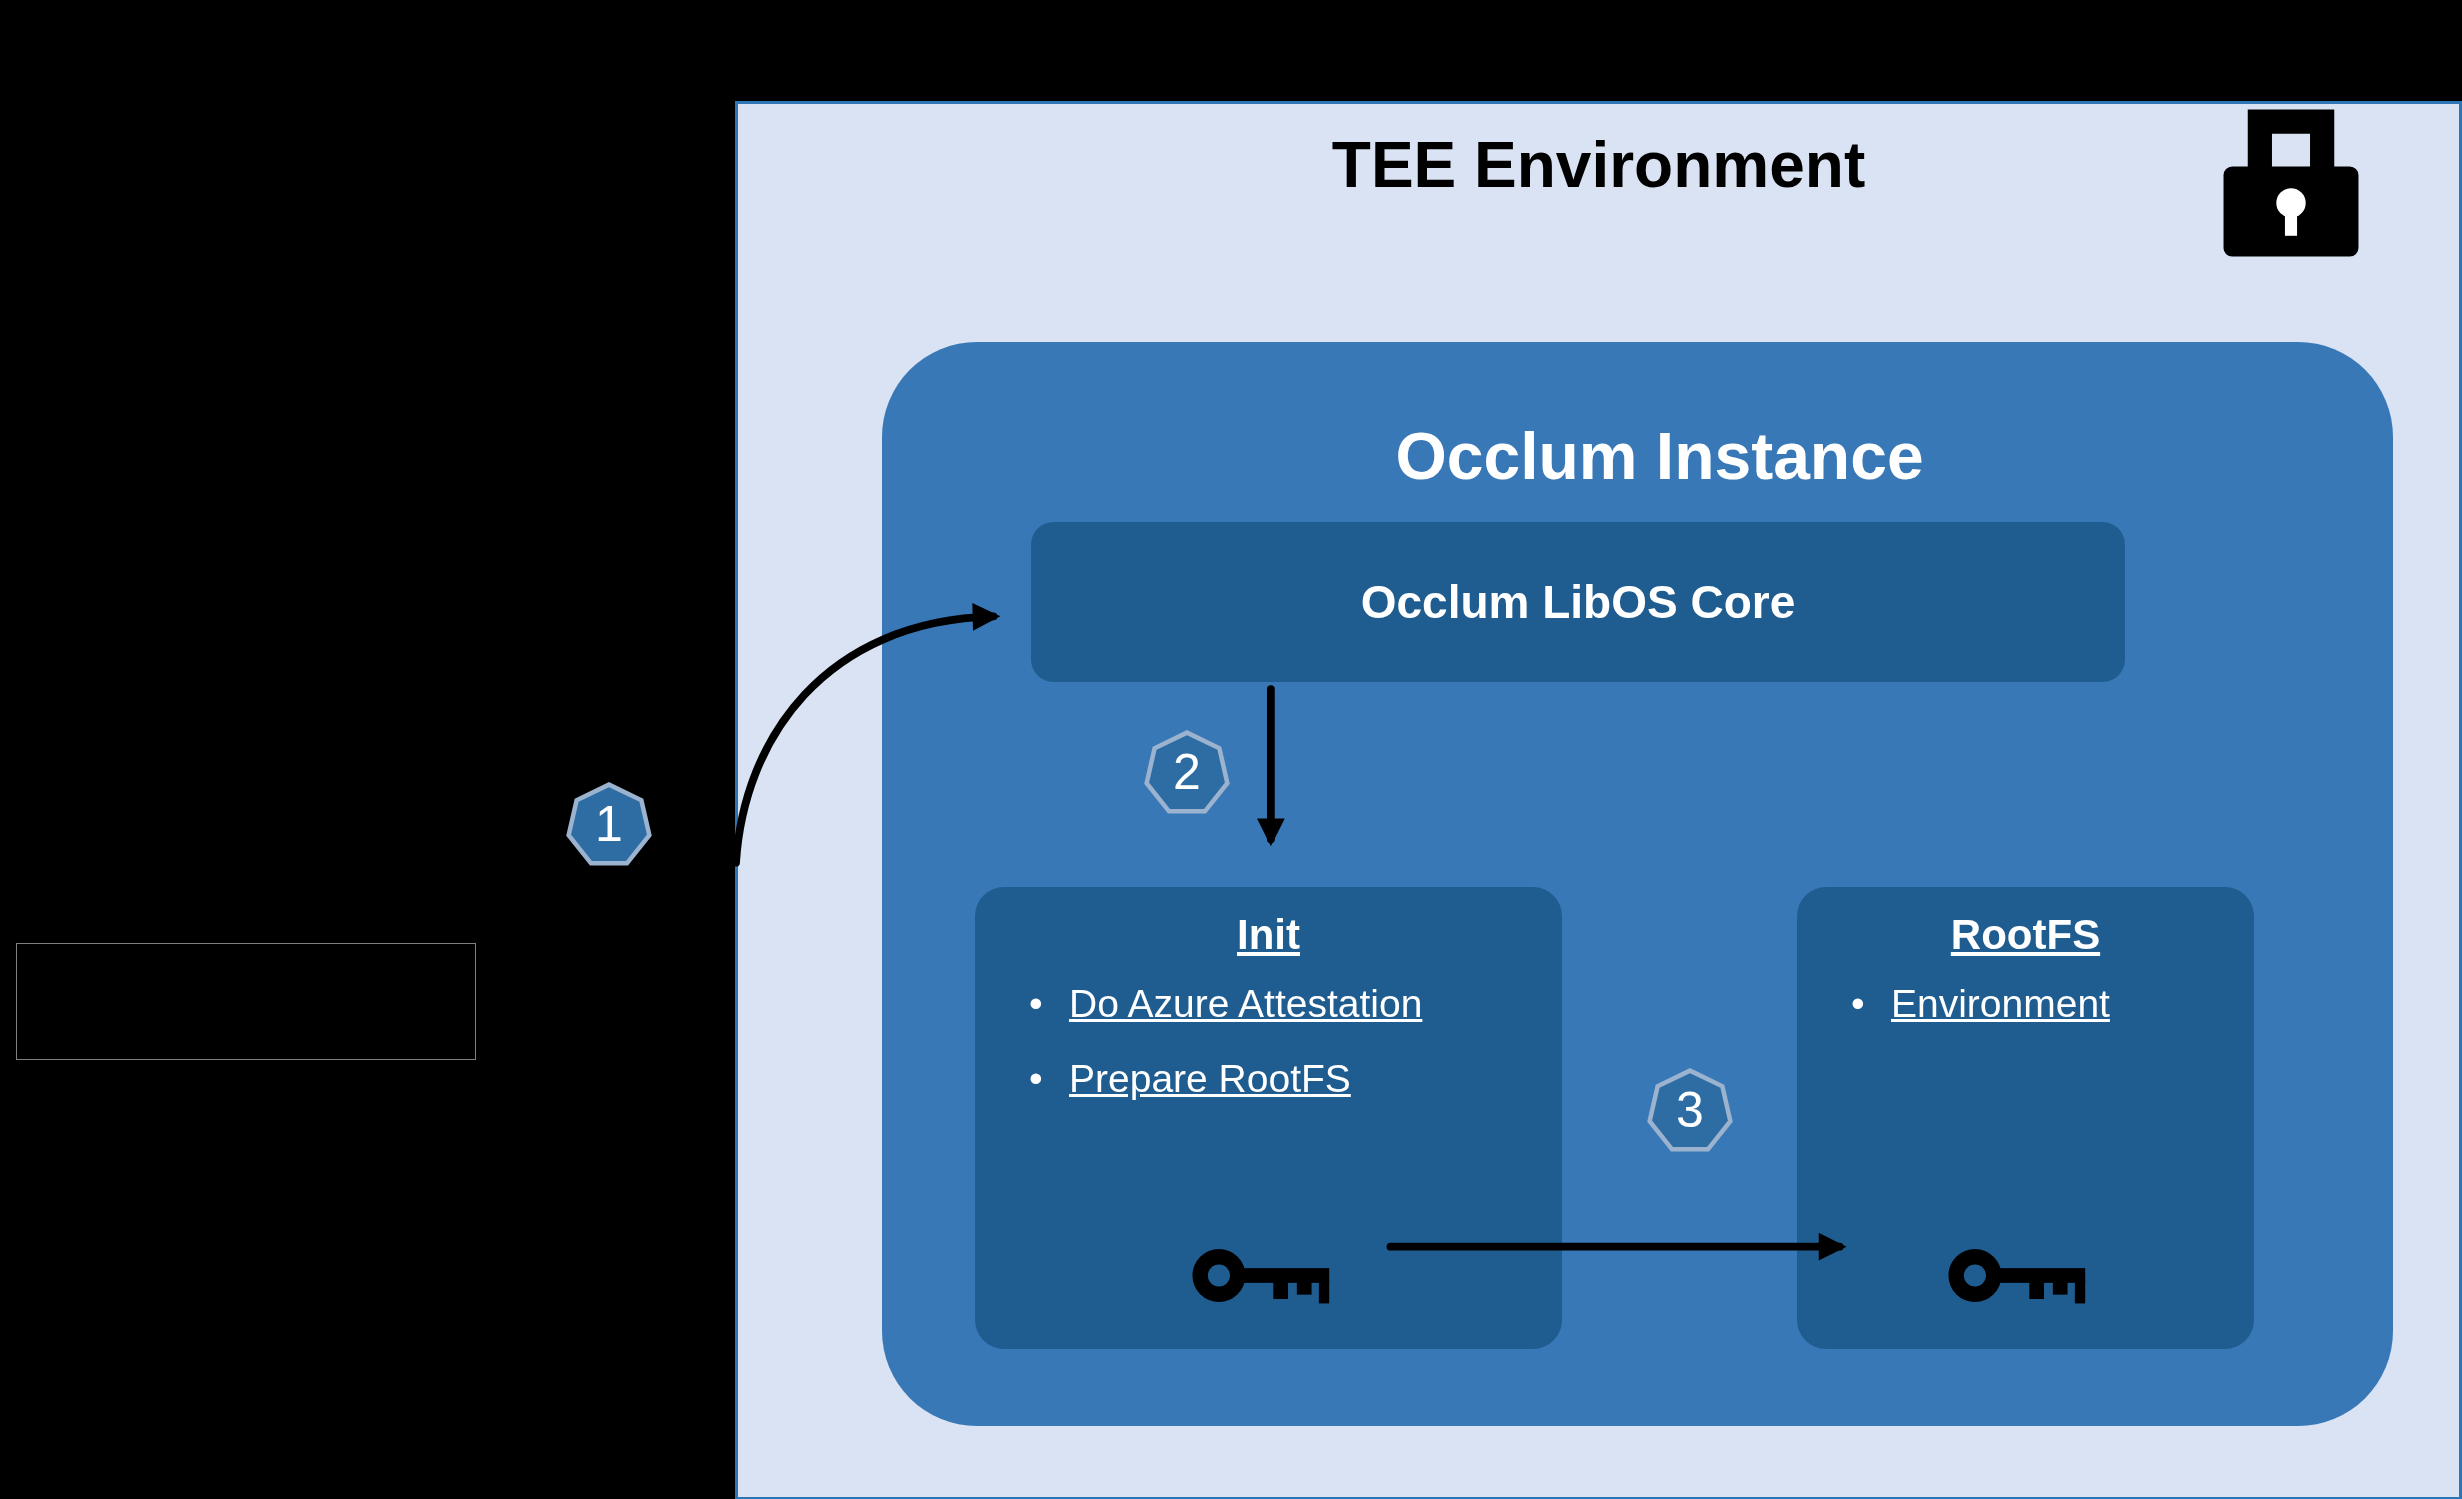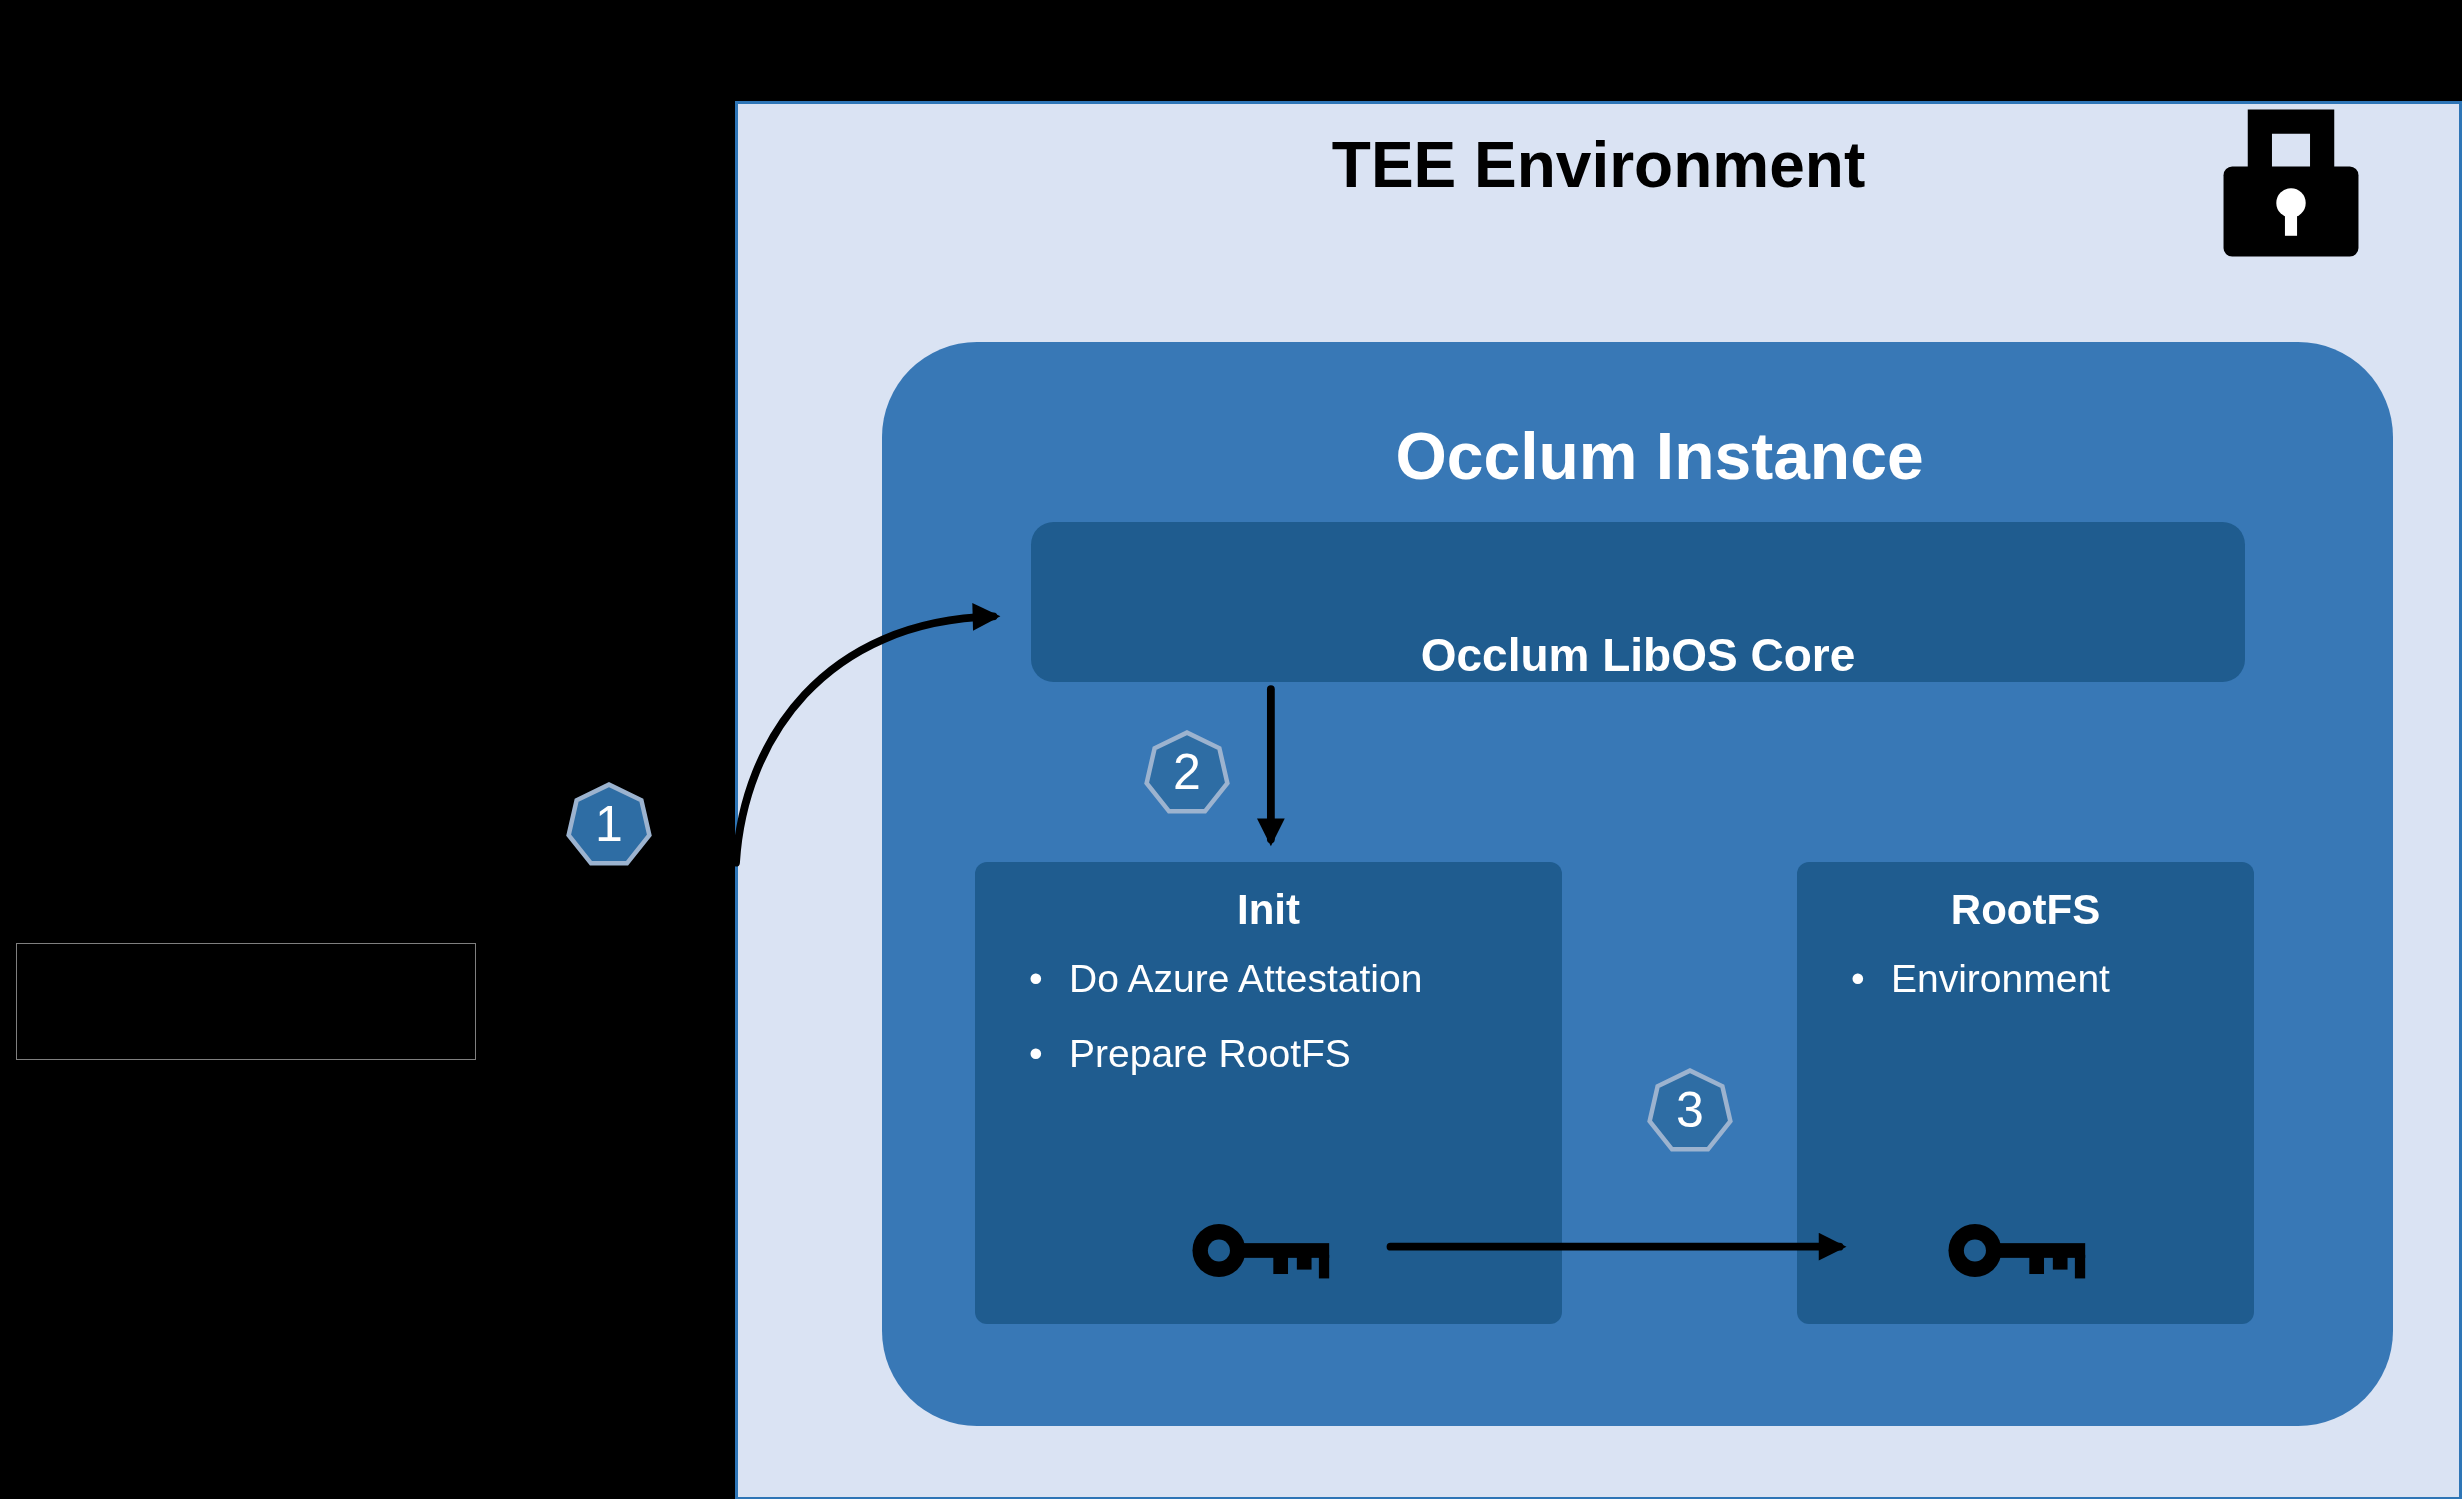--- a/index.html
+++ b/index.html
@@ -81,41 +81,42 @@
     font-weight: 700;
     color: var(--light_text, #ffffff);
     padding-left: 44px;
   }
 
   
   .libos {
     position: absolute;
     left: 149px;
     top: 180px;
-    width: 1214px;
+    width: 1094px;
     height: 160px;
     border-radius: 22.5px;
     background: var(--inner_fill, #1f5c8f);
     display: flex;
-    align-items: flex-end;
+    align-items: center;
     justify-content: center;
     font-size: 46px;
     font-weight: 700;
     color: var(--light_text, #ffffff);
   }
 
   
   .panel {
     position: absolute;
-    top: 520px;
+    top: 545px;
     height: 462px;
-    border-radius: 12px;
+    border-radius: 29px;
     background: var(--inner_fill, #1f5c8f);
     color: var(--light_text, #ffffff);
     box-sizing: border-box;
+    text-decoration: underline;
   }
   .panel-init { left: 93px; width: 587px; }
   .panel-rootfs { left: 915px; width: 457px; }
   .panel-title {
     margin-top: 24px;
     text-align: center;
     font-size: 42px;
     font-weight: 700;
   }
   ul.bullets {

